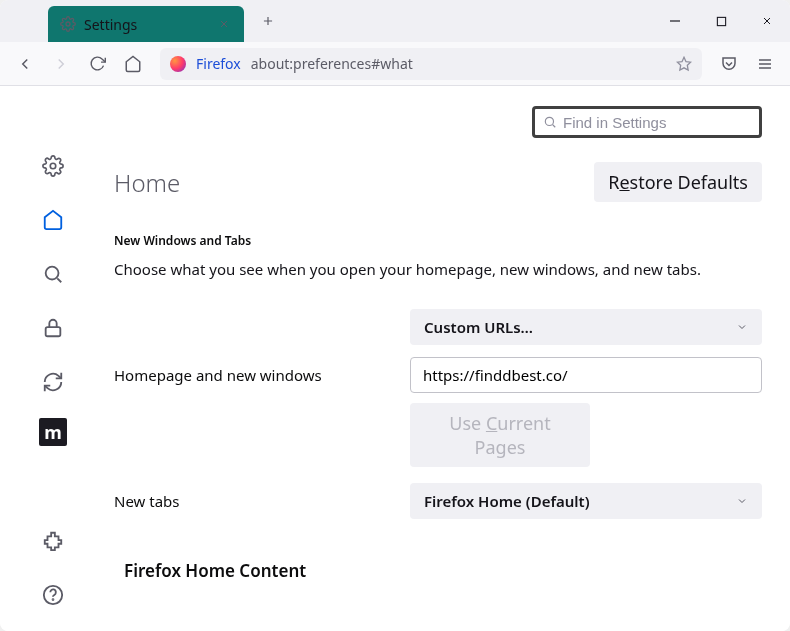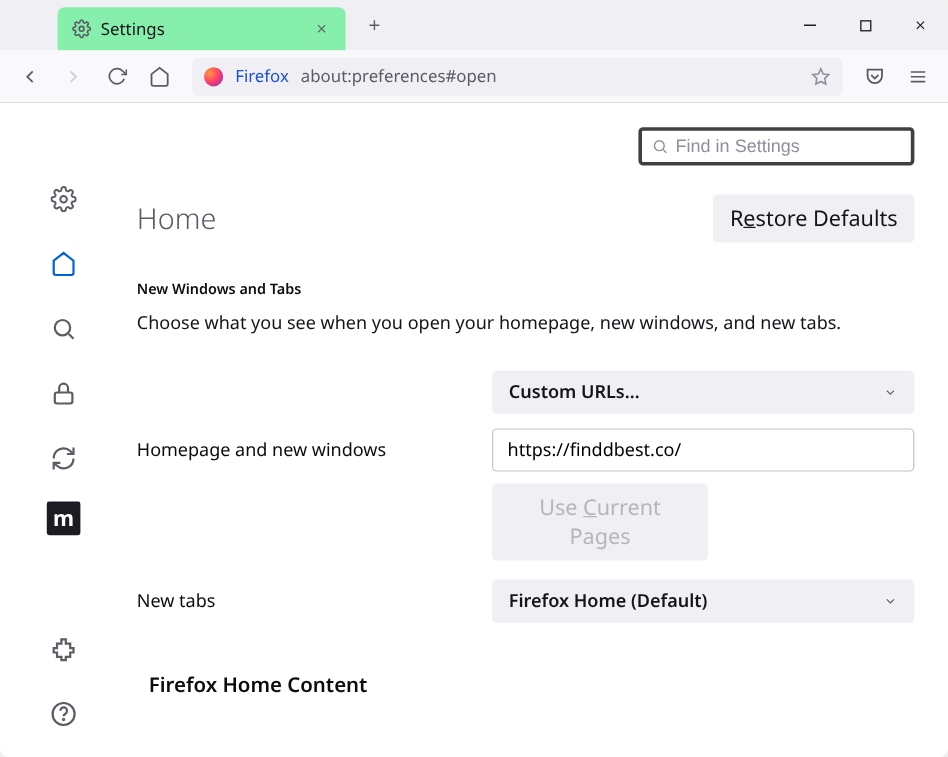--- a/index.html
+++ b/index.html
@@ -24,26 +24,26 @@
     .titlebar {
       display: flex;
       align-items: center;
       height: 42px;
       background: #f0f0f4;
       padding-left: 48px;
     }
     .tab {
       display: flex;
       align-items: center;
-      background: #86efac;
+      background: #0f766e;
       border-radius: 6px 6px 0 0;
       height: 36px;
       padding: 12px 12px;
       margin-top: 6px;
-      width: 240px;
+      width: 196px;
       gap: 8px;
     }
     .tab-title { flex: 1; color: #15141a; }
     .tab-close { width: 16px; height: 16px; display: flex; align-items:center; justify-content:center; color: #5b5b66; cursor: pointer; }
     .newtab-btn { margin-left: 10px; width: 28px; height: 28px; display: flex; align-items:center; justify-content:center; color: #5b5b66; border-radius: 4px; cursor: pointer; }
     .window-controls { margin-left: auto; display: flex; }
     .win-btn { width: 46px; height: 42px; display: flex; align-items: center; justify-content: center; color: #1c1b22; cursor: pointer; }
     .toolbar {
       display: flex;
       align-items: center;
@@ -231,21 +231,21 @@
         </svg>
     </div>
     <div class="tbtn">
       <svg width="18" height="18" viewBox="0 0 24 24" fill="none" stroke="#5b5b66" stroke-width="2">
           <path d="M3 9l9-7 9 7v11a2 2 0 0 1-2 2H5a2 2 0 0 1-2-2z"></path>
         </svg>
     </div>
     <div class="urlbar">
       <span class="firefox-icon"></span>
       <span class="prefix">Firefox</span>
-      <span class="addr">about:preferences#open</span>
+      <span class="addr">about:preferences#what</span>
       <span class="star">
         <svg width="16" height="16" viewBox="0 0 24 24" fill="none" stroke="#8f8f9d" stroke-width="2">
             <polygon points="12 2 15 8.5 22 9.3 17 14 18.2 21 12 17.8 5.8 21 7 14 2 9.3 9 8.5 12 2"></polygon>
           </svg>
       </span>
     </div>
     <div class="tbtn">
       <svg width="18" height="18" viewBox="0 0 24 24" fill="none" stroke="#5b5b66" stroke-width="2">
           <path d="M4 4h16v7a8 8 0 0 1-16 0V4z"></path>
           <polyline points="8 10 12 14 16 10"></polyline>

